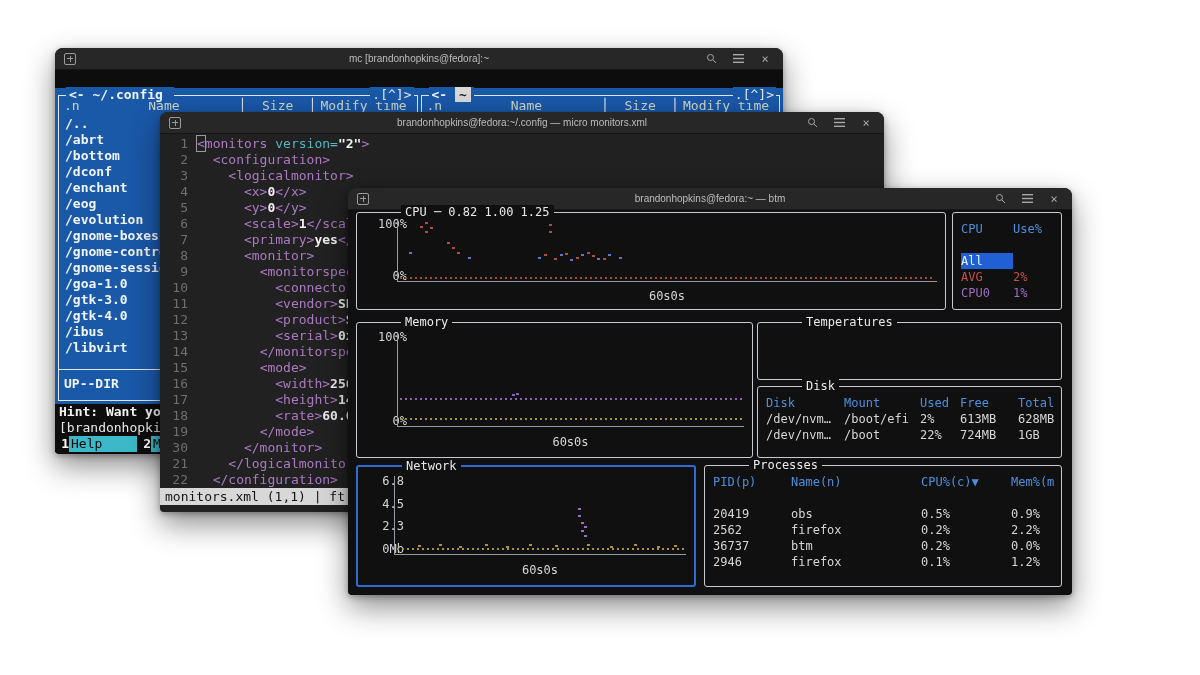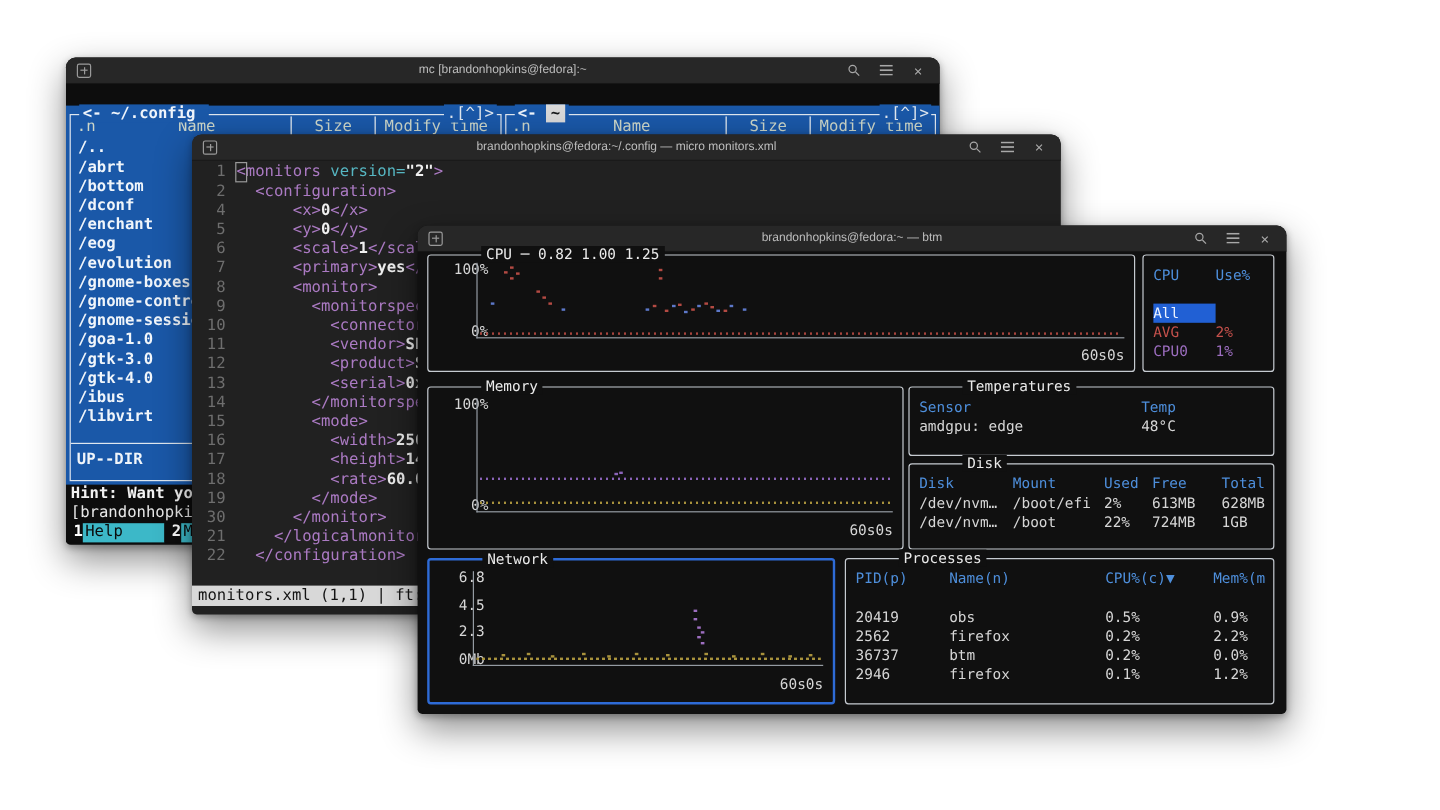--- a/index.html
+++ b/index.html
@@ -76,21 +76,21 @@
   .p-mem   { left:8px;   top:112px; width:397px; height:136px; }
   .p-temp  { left:409px; top:112px; width:305px; height:58px; }
   .p-disk  { left:409px; top:176px; width:305px; height:72px; }
   .p-net   { left:8px;   top:255px; width:340px; height:122px; }
   .p-proc  { left:356px; top:255px; width:358px; height:122px; }
   .ylabels { position:absolute; left:16px; width:34px; top:5px; bottom:27px; display:flex;
              flex-direction:column; justify-content:space-between; align-items:flex-end; }
   .ylab { line-height:12px; }
   .plot { position:absolute; left:40px; top:6px; right:8px; bottom:27px;
           border-left:1px solid #949ba2; border-bottom:1px solid #949ba2; }
-  .xlabels { position:absolute; left:40px; right:8px; bottom:6px; display:flex; justify-content:flex-end; }
+  .xlabels { position:absolute; left:40px; right:8px; bottom:6px; display:flex; justify-content:center; }
   .p-mem .ylabels, .p-net .ylabels { top:8px; bottom:30px; }
   .p-mem .plot, .p-net .plot { top:9px; bottom:30px; }
   .p-mem .xlabels, .p-net .xlabels { bottom:8px; }
   .p-net .ylabels { width:30px; }
   .p-net .plot, .p-net .xlabels { left:36px; }
   .hline { position:absolute; left:2px; right:2px; height:2px; }
   .dot { position:absolute; width:3px; height:2px; }
   .ttable { position:absolute; left:8px; right:6px; top:8px; display:grid; grid-auto-rows:16px;
             line-height:16px; white-space:pre; overflow:hidden; }
   .t-temp { grid-template-columns:185px auto; }
@@ -190,20 +190,21 @@
               <rect x="0" y="3.8" width="11" height="1.4" fill="#a8a8a8"></rect>
               <rect x="0" y="7.6" width="11" height="1.4" fill="#a8a8a8"></rect>
             </svg>
         </span>
         <span class="tb-btn">×</span>
       </span>
     </header>
     <div class="micro-lines" id="micro-lines">
         <div class="micro-line"><span class="gut">1</span><span class="tok-c">&lt;</span><span class="tok-t">monitors</span><span class="tok-n"> </span><span class="tok-a">version=</span><span class="tok-v">"2"</span><span class="tok-t">&gt;</span></div>
         <div class="micro-line"><span class="gut">2</span><span class="tok-n">  </span><span class="tok-t">&lt;configuration&gt;</span></div>
+        <div class="micro-line"><span class="gut">3</span><span class="tok-n">    </span><span class="tok-t">&lt;logicalmonitor&gt;</span></div>
         <div class="micro-line"><span class="gut">4</span><span class="tok-n">      </span><span class="tok-t">&lt;x&gt;</span><span class="tok-v">0</span><span class="tok-t">&lt;/x&gt;</span></div>
         <div class="micro-line"><span class="gut">5</span><span class="tok-n">      </span><span class="tok-t">&lt;y&gt;</span><span class="tok-v">0</span><span class="tok-t">&lt;/y&gt;</span></div>
         <div class="micro-line"><span class="gut">6</span><span class="tok-n">      </span><span class="tok-t">&lt;scale&gt;</span><span class="tok-v">1</span><span class="tok-t">&lt;/scale&gt;</span></div>
         <div class="micro-line"><span class="gut">7</span><span class="tok-n">      </span><span class="tok-t">&lt;primary&gt;</span><span class="tok-v">yes</span><span class="tok-t">&lt;/pr</span></div>
         <div class="micro-line"><span class="gut">8</span><span class="tok-n">      </span><span class="tok-t">&lt;monitor&gt;</span></div>
         <div class="micro-line"><span class="gut">9</span><span class="tok-n">        </span><span class="tok-t">&lt;monitorspec&gt;</span></div>
         <div class="micro-line"><span class="gut">10</span><span class="tok-n">          </span><span class="tok-t">&lt;connector&gt;</span><span class="tok-v">H</span></div>
         <div class="micro-line"><span class="gut">11</span><span class="tok-n">          </span><span class="tok-t">&lt;vendor&gt;</span><span class="tok-v">SPT</span><span class="tok-t">&lt;</span></div>
         <div class="micro-line"><span class="gut">12</span><span class="tok-n">          </span><span class="tok-t">&lt;product&gt;</span><span class="tok-v">Sce</span></div>
         <div class="micro-line"><span class="gut">13</span><span class="tok-n">          </span><span class="tok-t">&lt;serial&gt;</span><span class="tok-v">0x00</span></div>
@@ -300,21 +301,20 @@
             <div class="dot" style="left: 34%; bottom: 33%; background: rgb(138, 99, 184);"></div>
           </div>
         <div class="xlabels">
           <span>60s</span>
           <span>0s</span>
         </div>
       </div>
 
       <div class="panel p-temp">
         <span class="ptitle">Temperatures</span>
-        <div class="ttable t-temp" id="temp-table"><div class="trow"><span class="th">Sensor</span><span class="th">Temp</span></div><div class="trow"><span class="td">amdgpu: edge</span><span class="td">48°C</span></div></div>
       </div>
 
       <div class="panel p-disk">
         <span class="ptitle">Disk</span>
         <div class="ttable t-disk" id="disk-table"><div class="trow"><span class="th">Disk</span><span class="th">Mount</span><span class="th">Used</span><span class="th">Free</span><span class="th">Total</span></div><div class="trow"><span class="td">/dev/nvm…</span><span class="td">/boot/efi</span><span class="td">2%</span><span class="td">613MB</span><span class="td">628MB</span></div><div class="trow"><span class="td">/dev/nvm…</span><span class="td">/boot</span><span class="td">22%</span><span class="td">724MB</span><span class="td">1GB</span></div></div>
       </div>
 
       <div class="panel p-net sel">
         <span class="ptitle">Network</span>
         <div class="ylabels" id="net-y">

